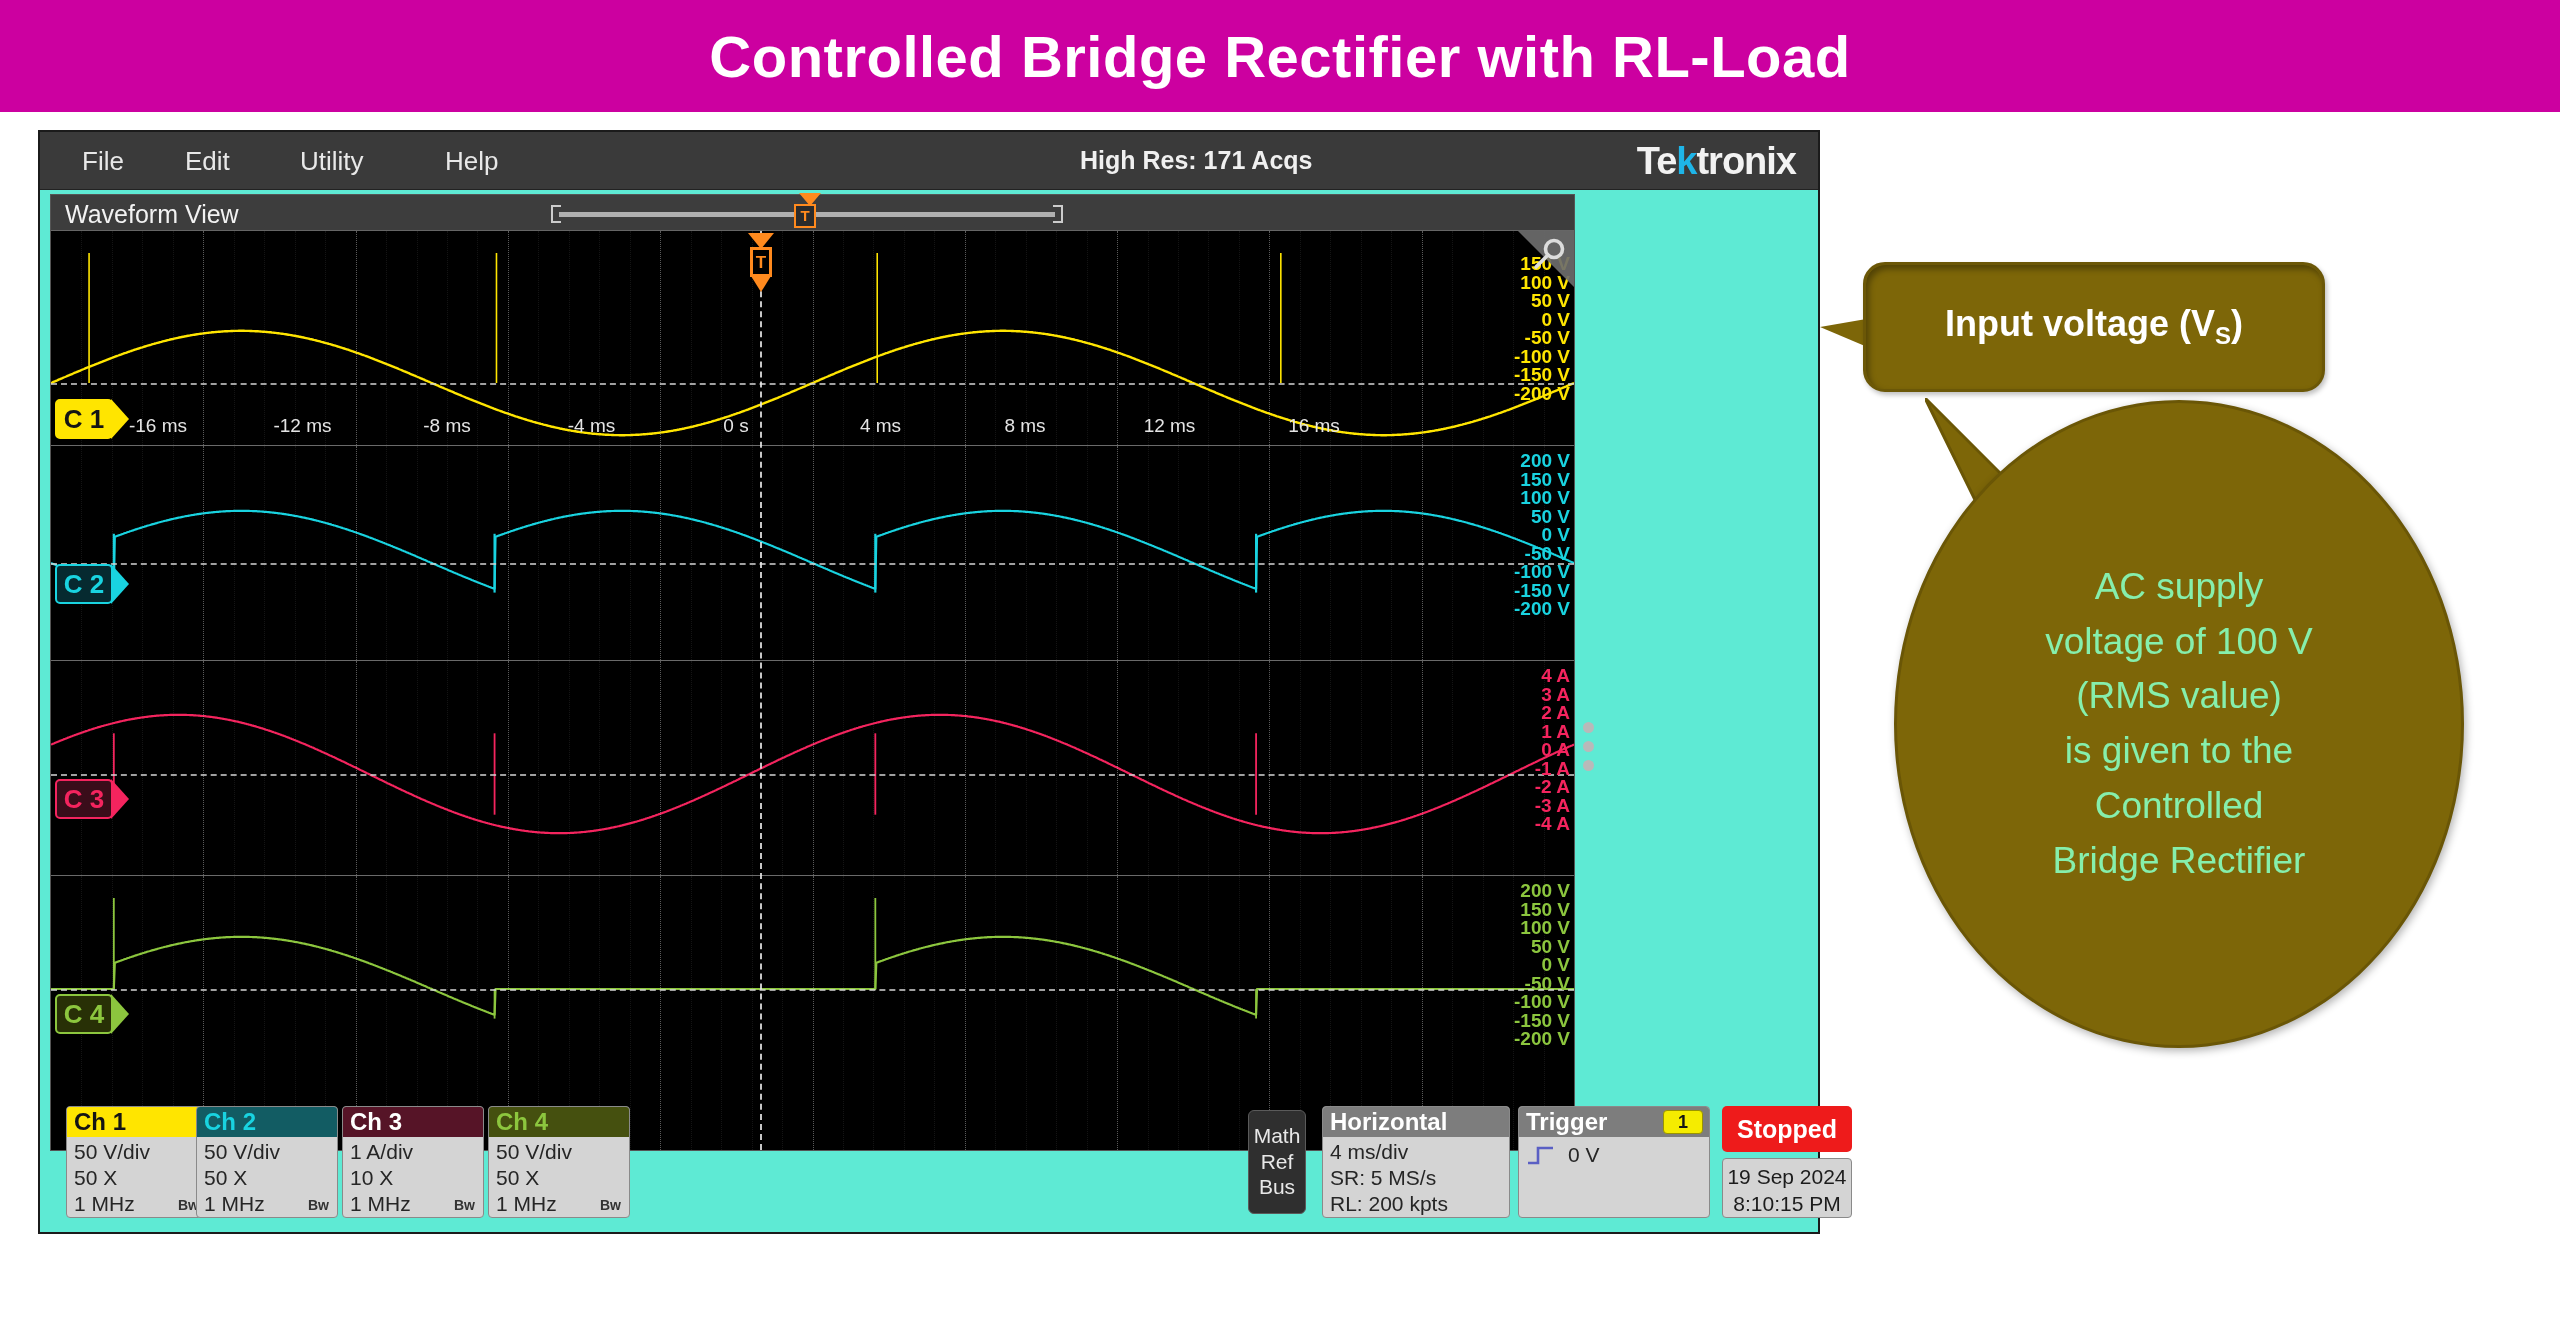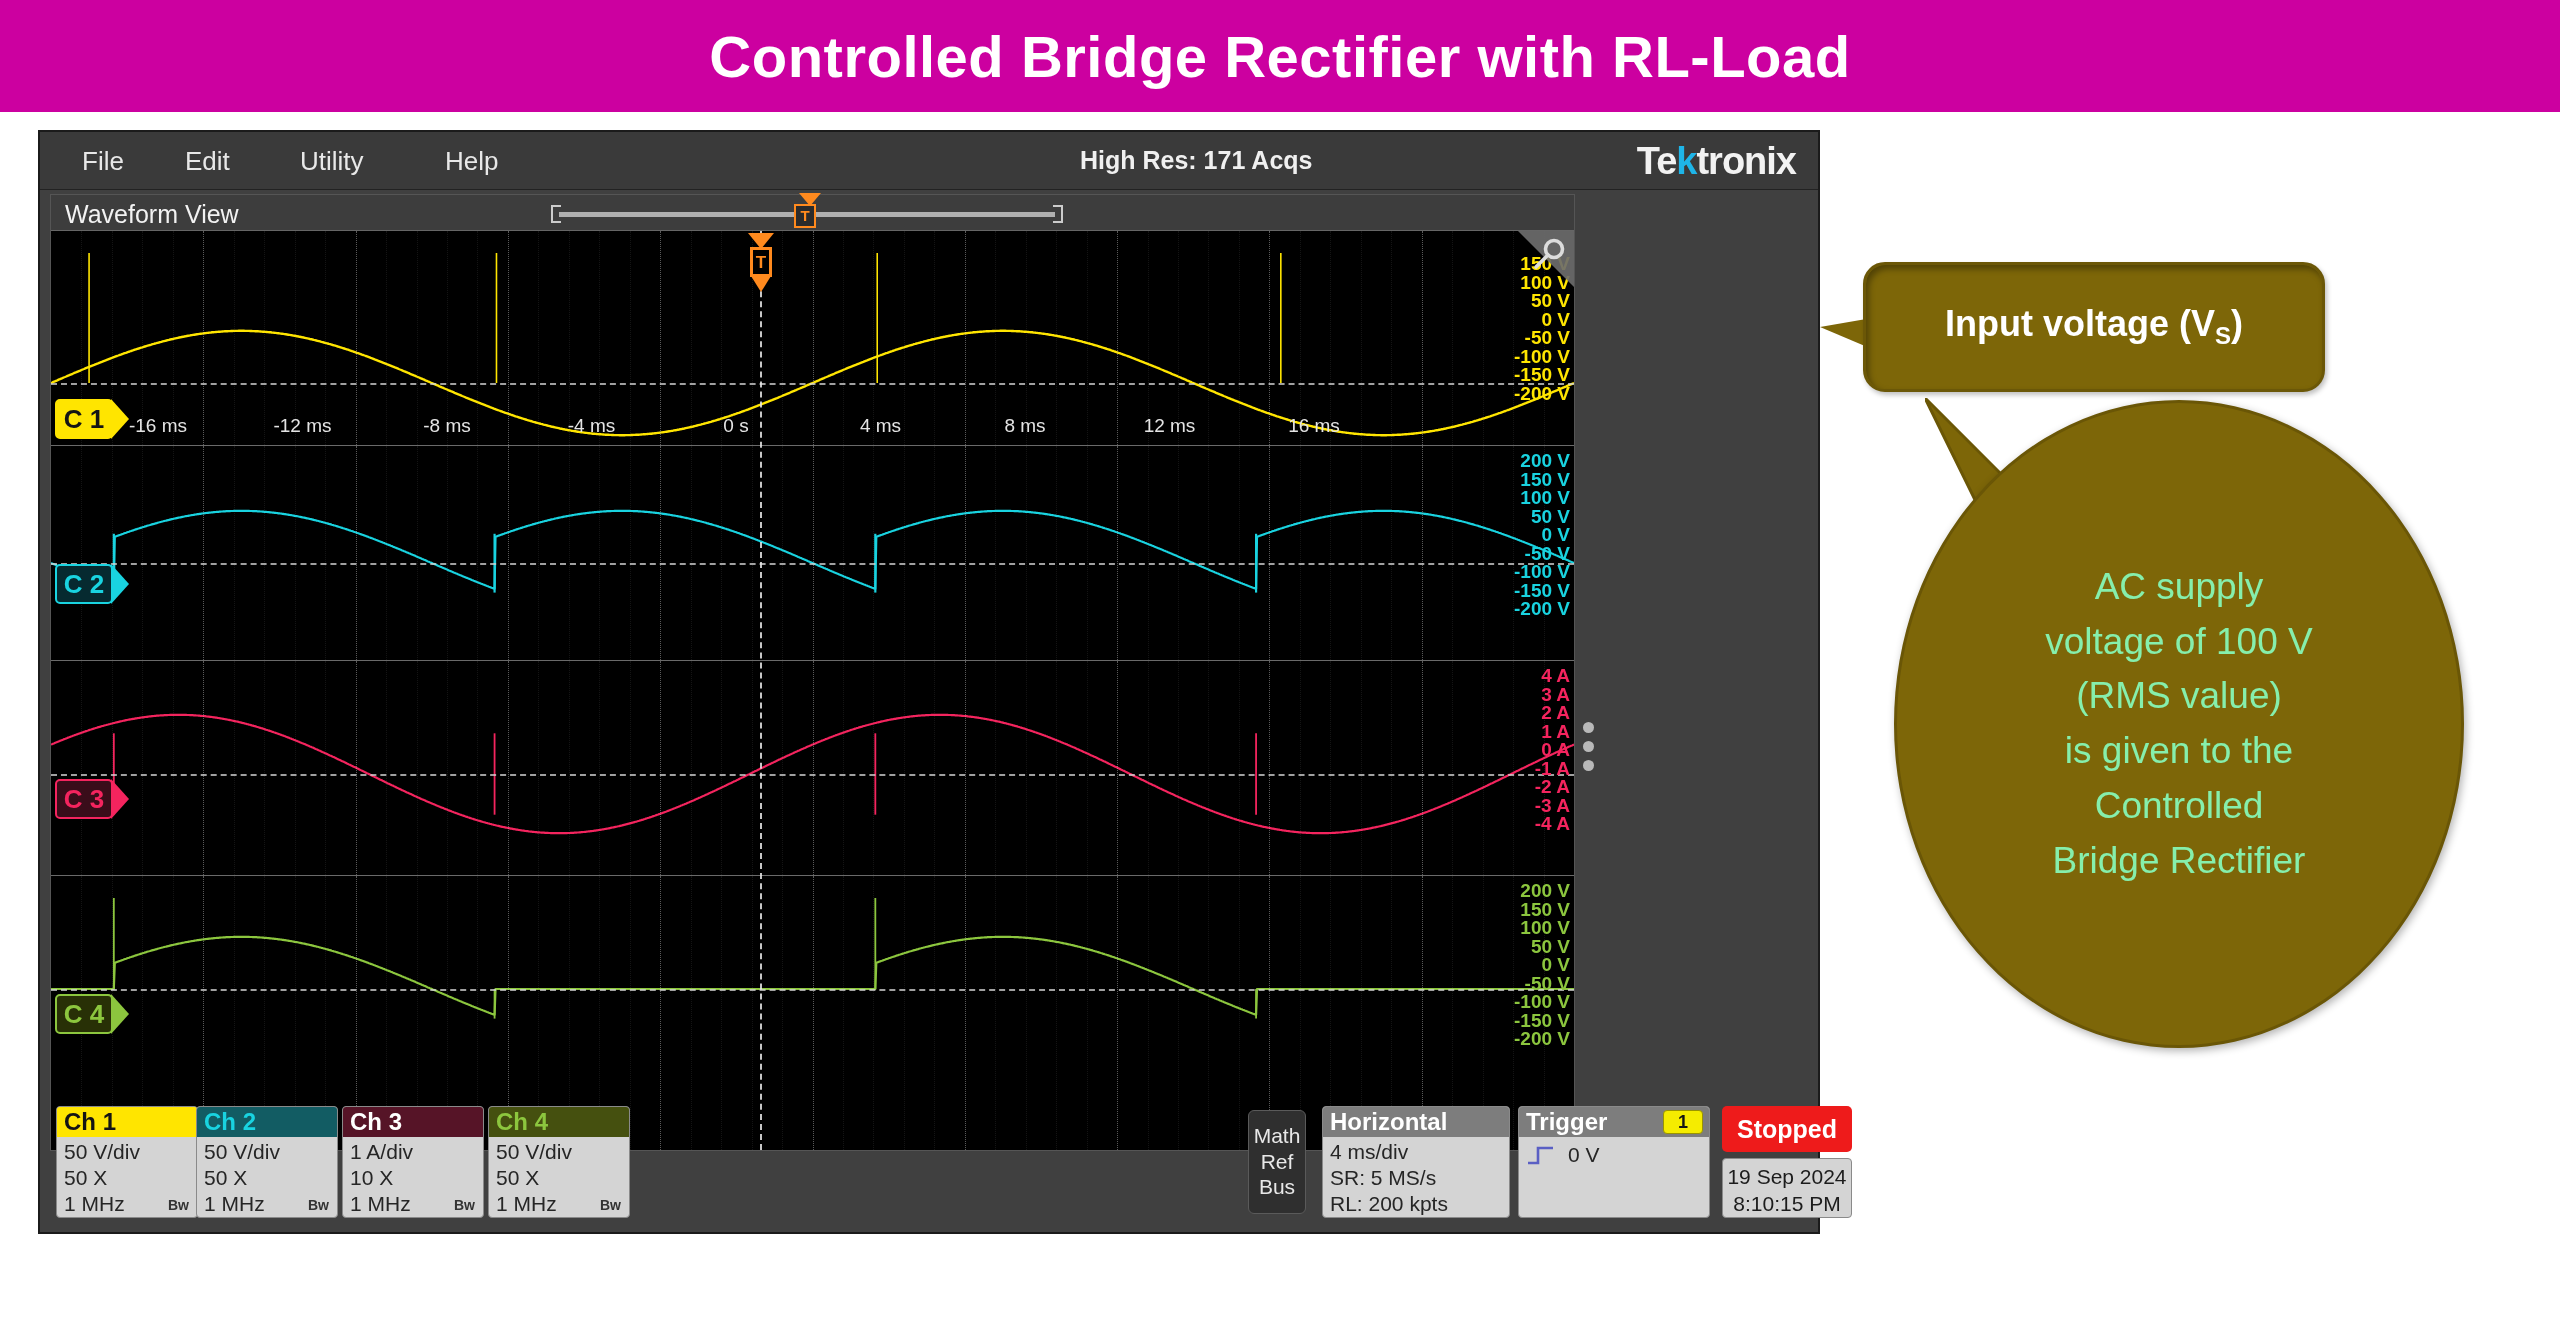--- a/index.html
+++ b/index.html
@@ -22,21 +22,21 @@
     font-size: 58px;
     font-weight: bold;
     letter-spacing: 0.5px;
     font-family: "Liberation Sans", sans-serif;
   }
 
   
   #scope {
     position: absolute; left: 38px; top: 130px;
     width: 1782px; height: 1104px;
-    background: #404040;
+    background: #5eead4;
     border: 2px solid #1b1b1b;
   }
 
   
   #menubar {
     position: absolute; left: 0; top: 0; width: 100%; height: 58px;
     background: #3a3a3a;
     border-bottom: 1px solid #222;
   }
   .menu-item {
@@ -236,21 +236,21 @@
     background: #d4d4d4; border-radius: 4px; overflow: hidden;
     border: 1px solid #8a8a8a;
   }
   .chcard .head {
     height: 30px; font-size: 24px; font-weight: bold; padding-left: 7px; line-height: 29px;
   }
   .chcard .body { padding: 2px 0 0 7px; color: #262626; font-size: 21px; line-height: 1.23; position: relative; }
   .chcard .bw {
     position: absolute; right: 8px; bottom: 2px; font-size: 14px; font-weight: bold; color: #333;
   }
-  #card-ch1 { left: 6px; }
+  #card-ch1 { left: 16px; }
   #card-ch2 { left: 146px; }
   #card-ch3 { left: 292px; }
   #card-ch4 { left: 438px; }
 
   #mathref {
     position: absolute; left: 1198px; top: 4px;
     width: 58px; height: 104px;
     background: #2f2f2f; border: 1px solid #5a5a5a; border-radius: 6px;
     color: #e8e8e8; font-size: 21px; text-align: center;
     padding-top: 12px; line-height: 1.22;

